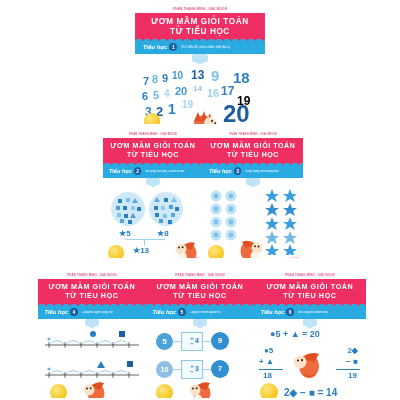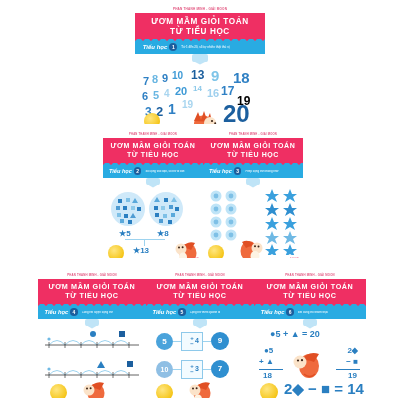--- a/index.html
+++ b/index.html
@@ -443,21 +443,21 @@
       <span class="eqtext" style="left:10px; top:27px; font-size:8px;">●5</span>
       <span class="eqtext" style="left:5px; top:38px; font-size:8px;">+ ▲</span>
       <div class="hline" style="left:5px; top:50px; width:24px; height:1px; background:#2a7fc1;"></div>
       <span class="eqtext" style="left:9px; top:52px; font-size:8px;">18</span>
 
       <span class="eqtext" style="right:8px; top:27px; font-size:8px;">2◆</span>
       <span class="eqtext" style="right:8px; top:38px; font-size:8px;">− ■</span>
       <div class="hline" style="right:6px; top:50px; width:24px; height:1px; background:#2a7fc1;"></div>
       <span class="eqtext" style="right:9px; top:52px; font-size:8px;">19</span>
 
-      <span class="eqtext" style="left:30px; bottom:6px; font-size:15px;">2◆ − ■ = 14</span>
+      <span class="eqtext" style="left:30px; bottom:6px; font-size:10px;">2◆ − ■ = 14</span>
 
       <div class="coin" style="left:6px; bottom:3px; width:18px; height:18px;"></div>
       <div class="hog" style="left:36px; top:24px; width:30px; height:38px;">
         <svg viewBox="0 0 30 38" width="30" height="38">
           <ellipse cx="19" cy="23" rx="10" ry="12" fill="#ef6a3d"></ellipse>
           <path d="M29 11 q-11 -4 -18 7 q7 -2 13 1 Z" fill="#e04f24"></path>
           <ellipse cx="10" cy="19" rx="6.5" ry="6.5" fill="#fbe3c9"></ellipse>
           <circle cx="8" cy="17.5" r="1.1" fill="#3a2418"></circle>
           <circle cx="12" cy="17.2" r="1.1" fill="#3a2418"></circle>
           <path d="M14 31 q6 5 11 0" stroke="#e04f24" stroke-width="1.2" fill="none"></path>

